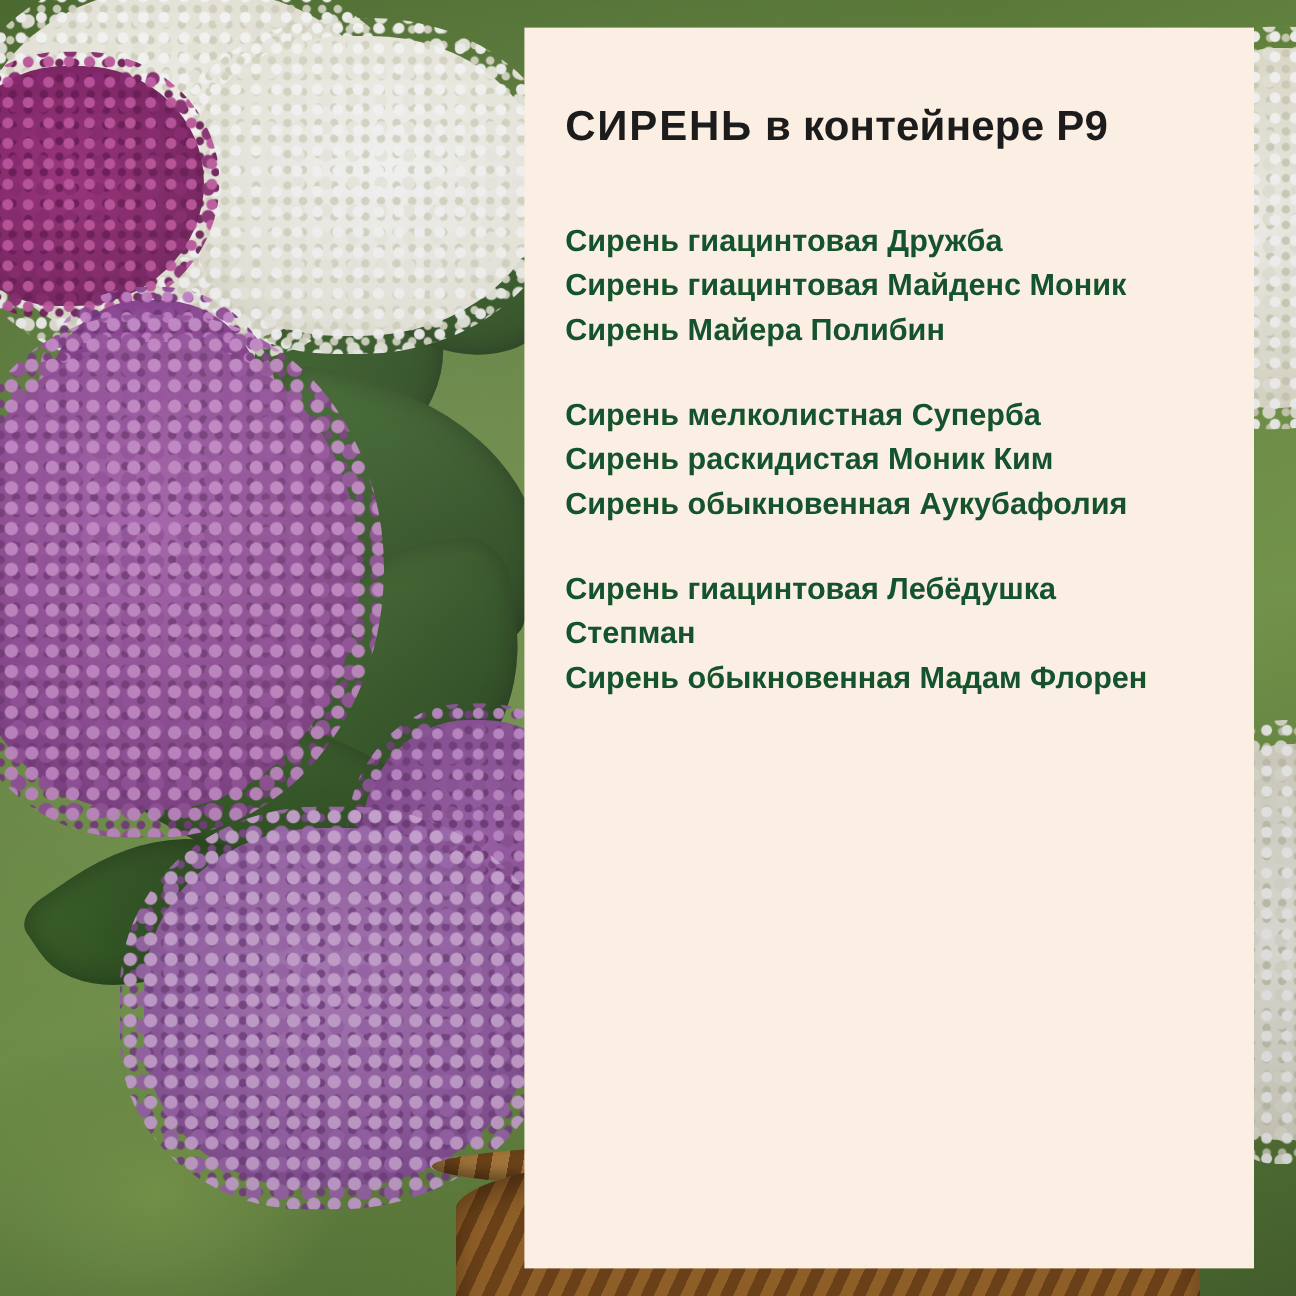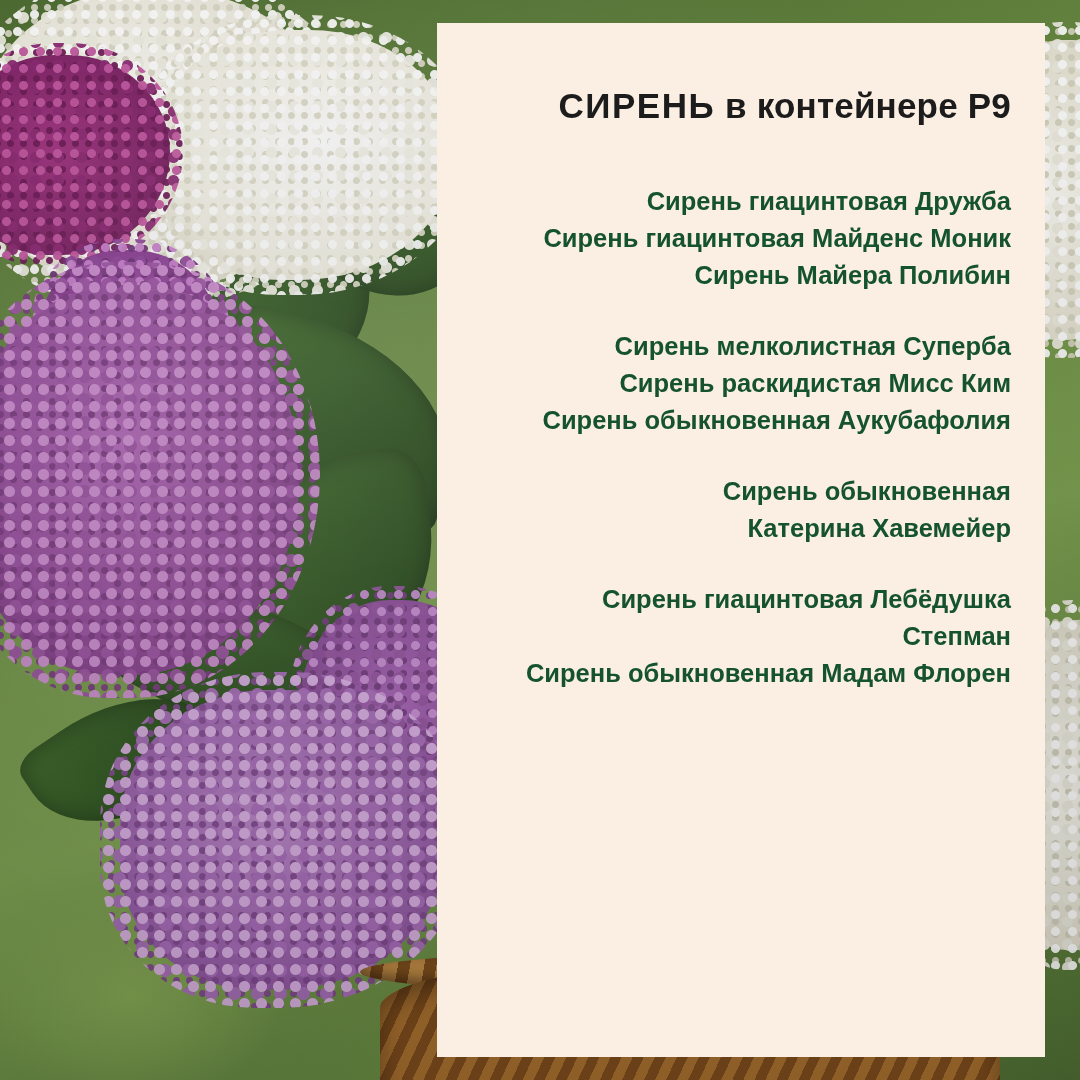--- a/index.html
+++ b/index.html
@@ -189,21 +189,21 @@
   
   .card {
     position: absolute;
     left: 437px;
     top: 23px;
     width: 608px;
     height: 1034px;
     background: #fbeee2;
     box-sizing: border-box;
     padding: 62px 34px 30px 34px;
-    text-align: right;
+    text-align: left;
     color: #1c1c1c;
   }
 
   .card-title {
     font-size: 35px;
     font-weight: 700;
     letter-spacing: .2px;
     line-height: 1.2;
     margin: 0 0 56px 0;
     white-space: nowrap;
@@ -266,28 +266,24 @@
     <h1 class="card-title"><span class="strong">СИРЕНЬ</span><span> в контейнере Р9</span></h1>
 
     <div class="group">
       <div class="item">Сирень гиацинтовая Дружба</div>
       <div class="item">Сирень гиацинтовая Майденс Моник</div>
       <div class="item">Сирень Майера Полибин</div>
     </div>
 
     <div class="group">
       <div class="item">Сирень мелколистная Суперба</div>
-      <div class="item">Сирень раскидистая Мисс Ким</div>
+      <div class="item">Сирень раскидистая Моник Ким</div>
       <div class="item">Сирень обыкновенная Аукубафолия</div>
     </div>
 
-    <div class="group">
-      <div class="item">Сирень обыкновенная</div>
-      <div class="item">Катерина Хавемейер</div>
-    </div>
 
 
     <div class="group">
       <div class="item">Сирень гиацинтовая Лебёдушка</div>
       <div class="item">Степман</div>
       <div class="item">Сирень обыкновенная Мадам Флорен</div>
     </div>
 
 
   </div>

